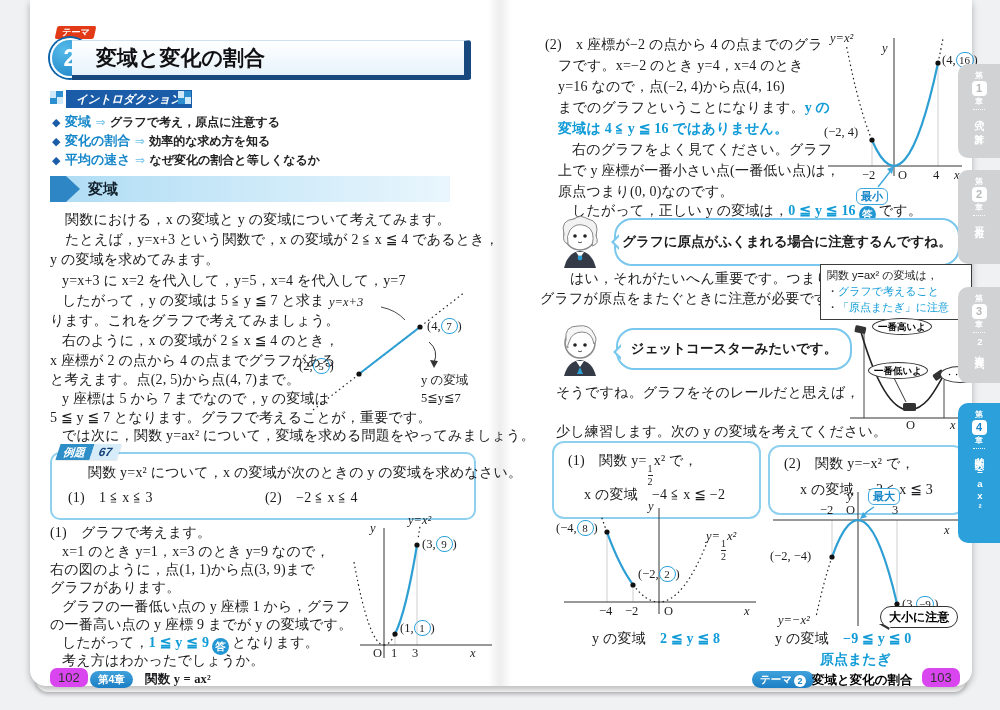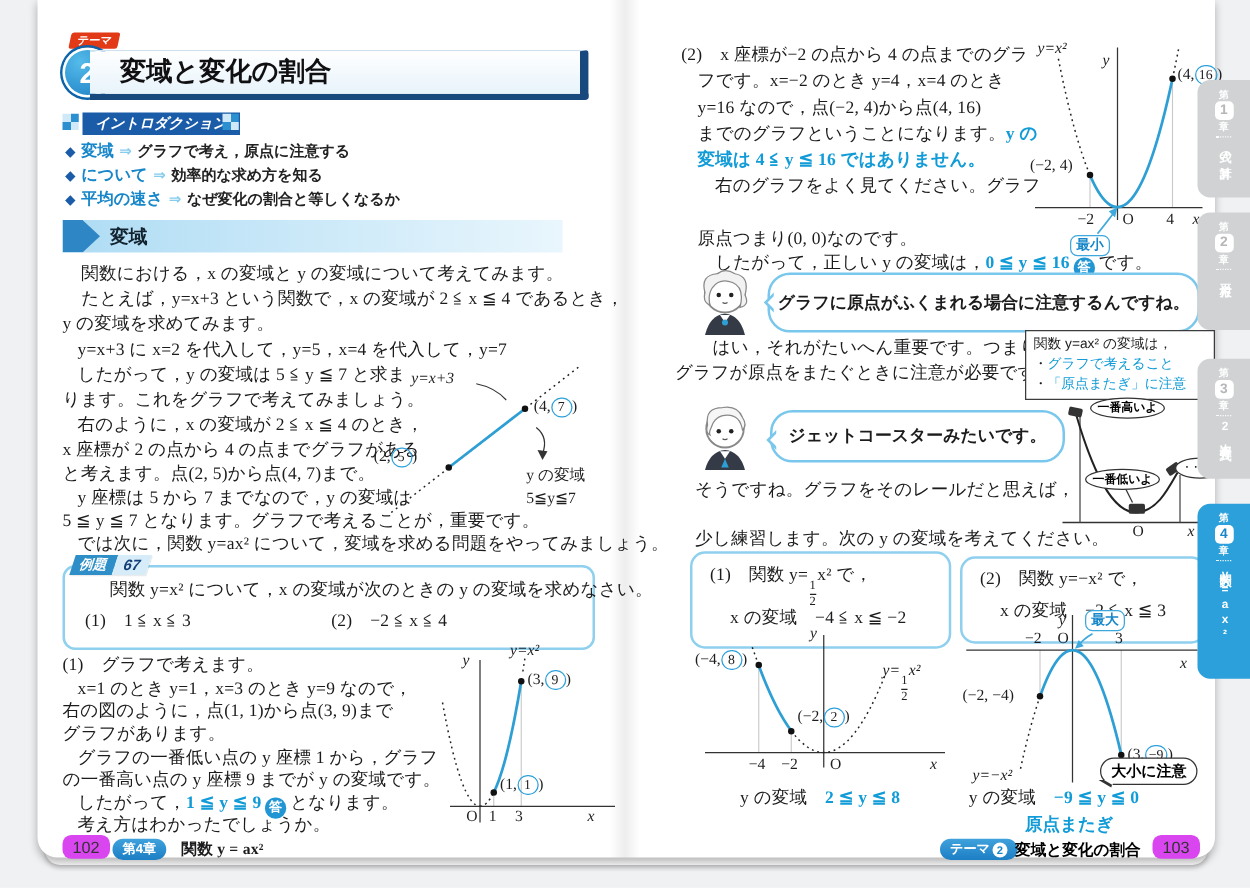--- a/index.html
+++ b/index.html
@@ -117,21 +117,21 @@
   <span class="introlabel" style="left:66px;top:90px;">イントロダクション</span>
   <span class="sq" style="left:178px;top:91px;"></span>
   <div class="P" style="left:52px;top:112px;">
     <span class="diamond">◆</span>
     <span class="kw">変域</span>
     <span class="arr">⇒</span>
     <span class="desc">グラフで考え，原点に注意する</span>
   </div>
   <div class="P" style="left:52px;top:131px;">
     <span class="diamond">◆</span>
-    <span class="kw">について</span>
+    <span class="kw">変化の割合</span>
     <span class="arr">⇒</span>
     <span class="desc">効率的な求め方を知る</span>
   </div>
   <div class="P" style="left:52px;top:150px;">
     <span class="diamond">◆</span>
     <span class="kw">平均の速さ</span>
     <span class="arr">⇒</span>
     <span class="desc">なぜ変化の割合と等しくなるか</span>
   </div>
 
@@ -214,20 +214,21 @@
   <span class="pgbox" style="left:50px;top:668px;">102</span>
   <span class="chbadge" style="left:90px;top:671px;">第4章</span>
   <span class="P ser b" style="left:145px;top:672px;font-size:12.5px;">関数 y = ax²</span>
 
   <span class="P ser" style="left:545px;top:36px;">(2)　x 座標が−2 の点から 4 の点までのグラ</span>
   <span class="P ser" style="left:558px;top:57px;">フです。x=−2 のとき y=4，x=4 のとき</span>
   <span class="P ser" style="left:558px;top:78px;">y=16 なので，点(−2, 4)から点(4, 16)</span>
   <span class="P ser" style="left:558px;top:99px;"><span>までのグラフということになります。</span><span class="blue">y の</span></span>
   <span class="P ser blue" style="left:558px;top:120px;">変域は 4 ≦ y ≦ 16 ではありません。</span>
   <span class="P ser" style="left:572px;top:141px;">右のグラフをよく見てください。グラフ</span>
+  <span class="P ser" style="left:558px;top:162px;">上で y 座標が一番小さい点(一番低い点)は，</span>
   <span class="P ser" style="left:558px;top:183px;">原点つまり(0, 0)なのです。</span>
   <span class="P ser" style="left:572px;top:202px;">
     <span>したがって，正しい y の変域は，</span><span class="blue">0 ≦ y ≦ 16</span><span class="ansb">答</span><span>です。</span>
   </span>
 
   <div class="graph" style="left:822px;top:26px;width:146px;height:185px;">
     <svg width="146" height="185">
       <path d="M50,114 V140 M116,37 V140" stroke="#c9c9c9" stroke-width="0.9" fill="none"></path>
       <path d="M72,12 V150" stroke="#333" stroke-width="1"></path>
       <path d="M6,140 H140" stroke="#333" stroke-width="1"></path>
@@ -293,21 +294,21 @@
       <path d="M2,100 H114" stroke="#333" stroke-width="1.2"></path>
       <path d="M16,14 V100" stroke="#444" stroke-width="1"></path>
       <path d="M96,62 V100" stroke="#444" stroke-width="1"></path>
       <path d="M13,14 C30,72 46,93 62,92 C78,90 86,74 94,60" stroke="#222" stroke-width="1.6" fill="none"></path>
       <rect x="7" y="8" width="11" height="7" rx="1.5" fill="#333" transform="rotate(12 12 11)"></rect>
       <rect x="55" y="85" width="13" height="8" rx="1.5" fill="#333"></rect>
       <rect x="85" y="54" width="11" height="7" rx="1.5" fill="#333" transform="rotate(-35 90 57)"></rect>
       <path d="M46,60 L58,84" stroke="#333" stroke-width="1"></path>
     </svg>
     <span class="cbub" style="left:24px;top:0px;">一番高いよ</span>
-    <span class="cbub" style="left:20px;top:44px;margin-top:13px;">一番低いよ</span>
+    <span class="cbub" style="left:20px;top:44px;">一番低いよ</span>
     <span class="cbub" style="left:92px;top:48px;font-size:7px;">・・・・</span>
     <span class="lab" style="left:58px;top:101px;">O</span>
     <span class="lab it" style="left:102px;top:101px;">x</span>
   </div>
 
   <div class="prbox" style="left:552px;top:441px;width:205px;height:74px;">
     <span class="P ser" style="left:14px;top:9px;">
       <span>(1)　関数 y=</span><span class="frac">
           <span>1</span>
           <span class="bar"></span>

